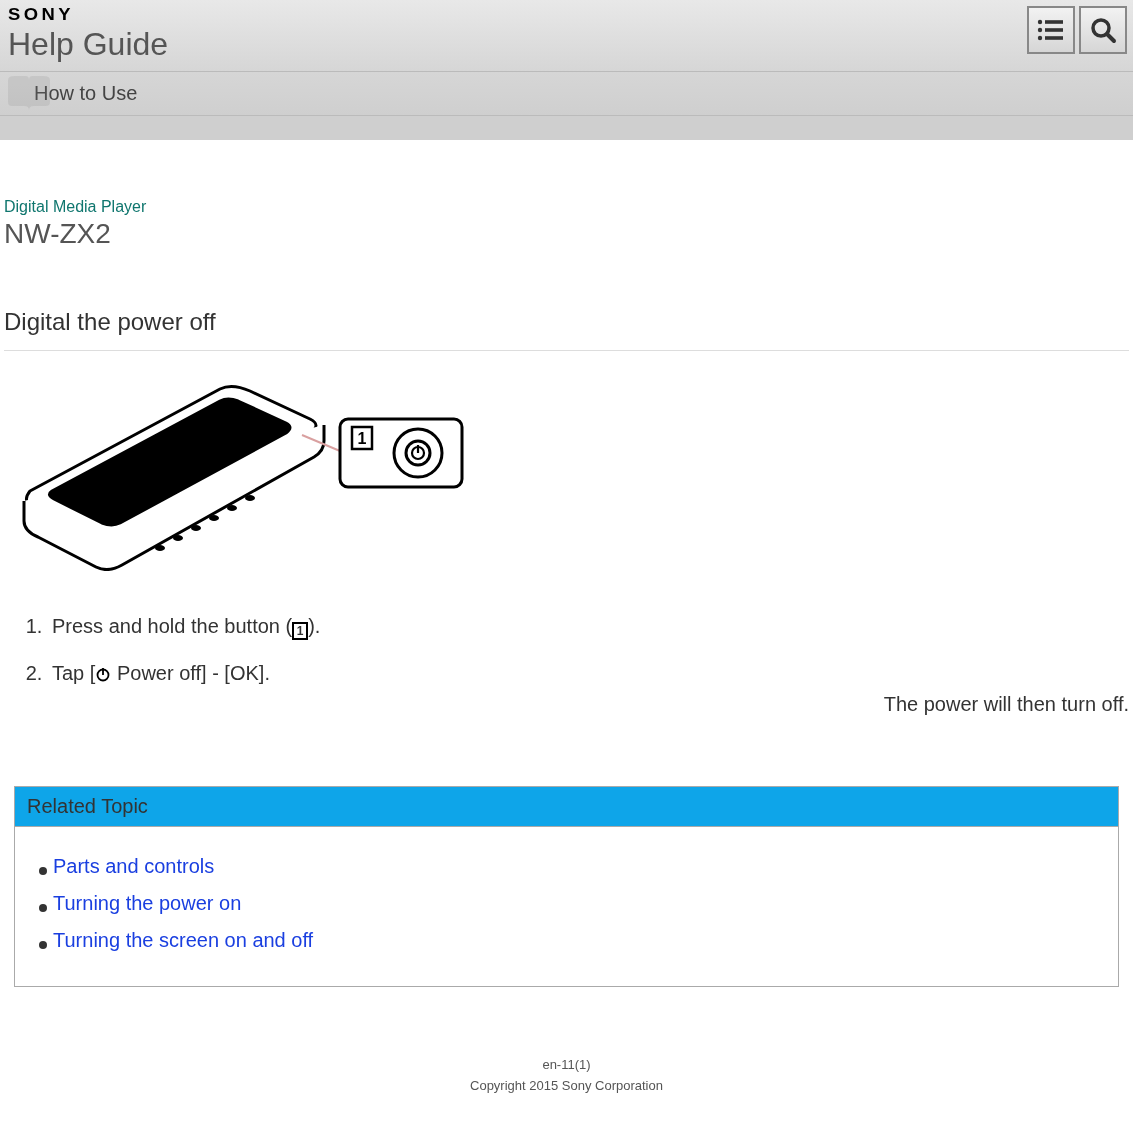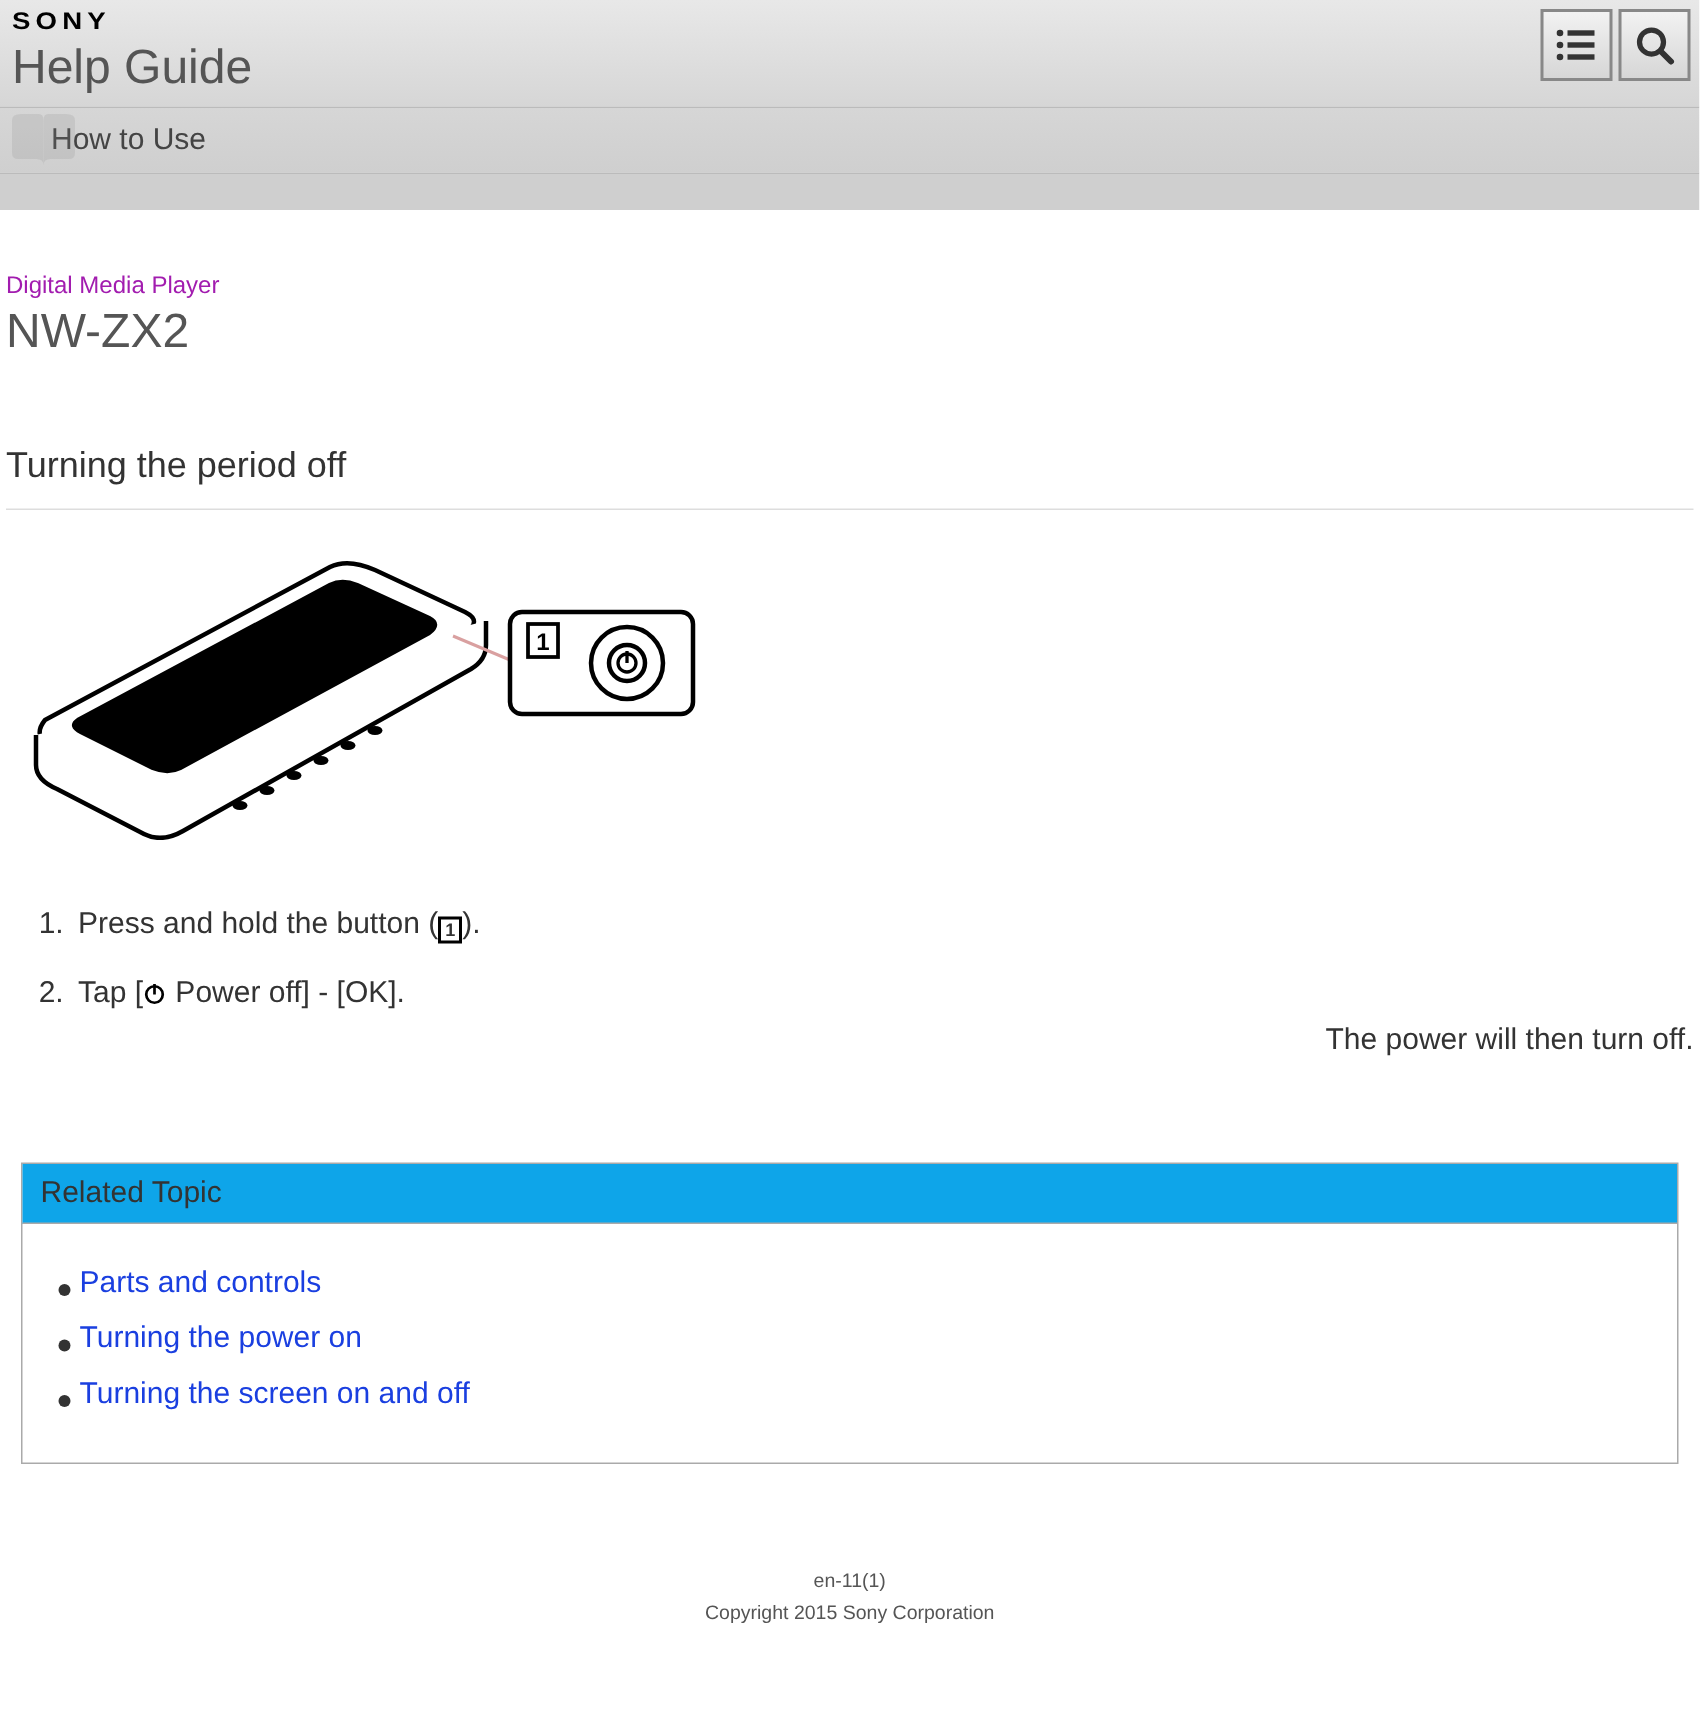--- a/index.html
+++ b/index.html
@@ -68,26 +68,26 @@
   }
   .gray-strip {
     background: #cfcfcf;
     height: 24px;
   }
   .content {
     padding: 0 4px;
   }
   .category {
     font-size: 16px;
-    color: #a21caf;
-    margin-top: 42px;
+    color: #0f766e;
+    margin-top: 58px;
     margin-left: 0;
   }
   .model {
-    font-size: 32px;
+    font-size: 28px;
     color: #555;
     margin-top: 2px;
   }
   .title {
     font-size: 24px;
     color: #333;
     margin-top: 58px;
     padding-bottom: 14px;
     border-bottom: 1px solid #ddd;
   }
@@ -207,21 +207,21 @@
     </svg>
   </div>
   <span>How to Use</span>
 </div>
 <div class="gray-strip"></div>
 
 <div class="content">
   <div class="category">Digital Media Player</div>
   <div class="model">NW-ZX2</div>
 
-  <div class="title">Turning the period off</div>
+  <div class="title">Digital the power off</div>
 
 
   <div class="illustration">
     <svg width="460" height="200" viewBox="0 0 460 200">
 
       <g stroke="#000" stroke-width="3" fill="#fff" stroke-linejoin="round">
 
         <path d="M20 120 L210 18 Q222 12 240 20 L300 48 Q312 54 300 62 L108 168 Q96 174 82 168 L22 136 Q12 130 20 120 Z"></path>
 
         <path d="M14 130 L14 150 Q14 160 28 166 L86 196 Q98 202 112 194 L304 86 Q314 80 314 70 L314 54"></path>

